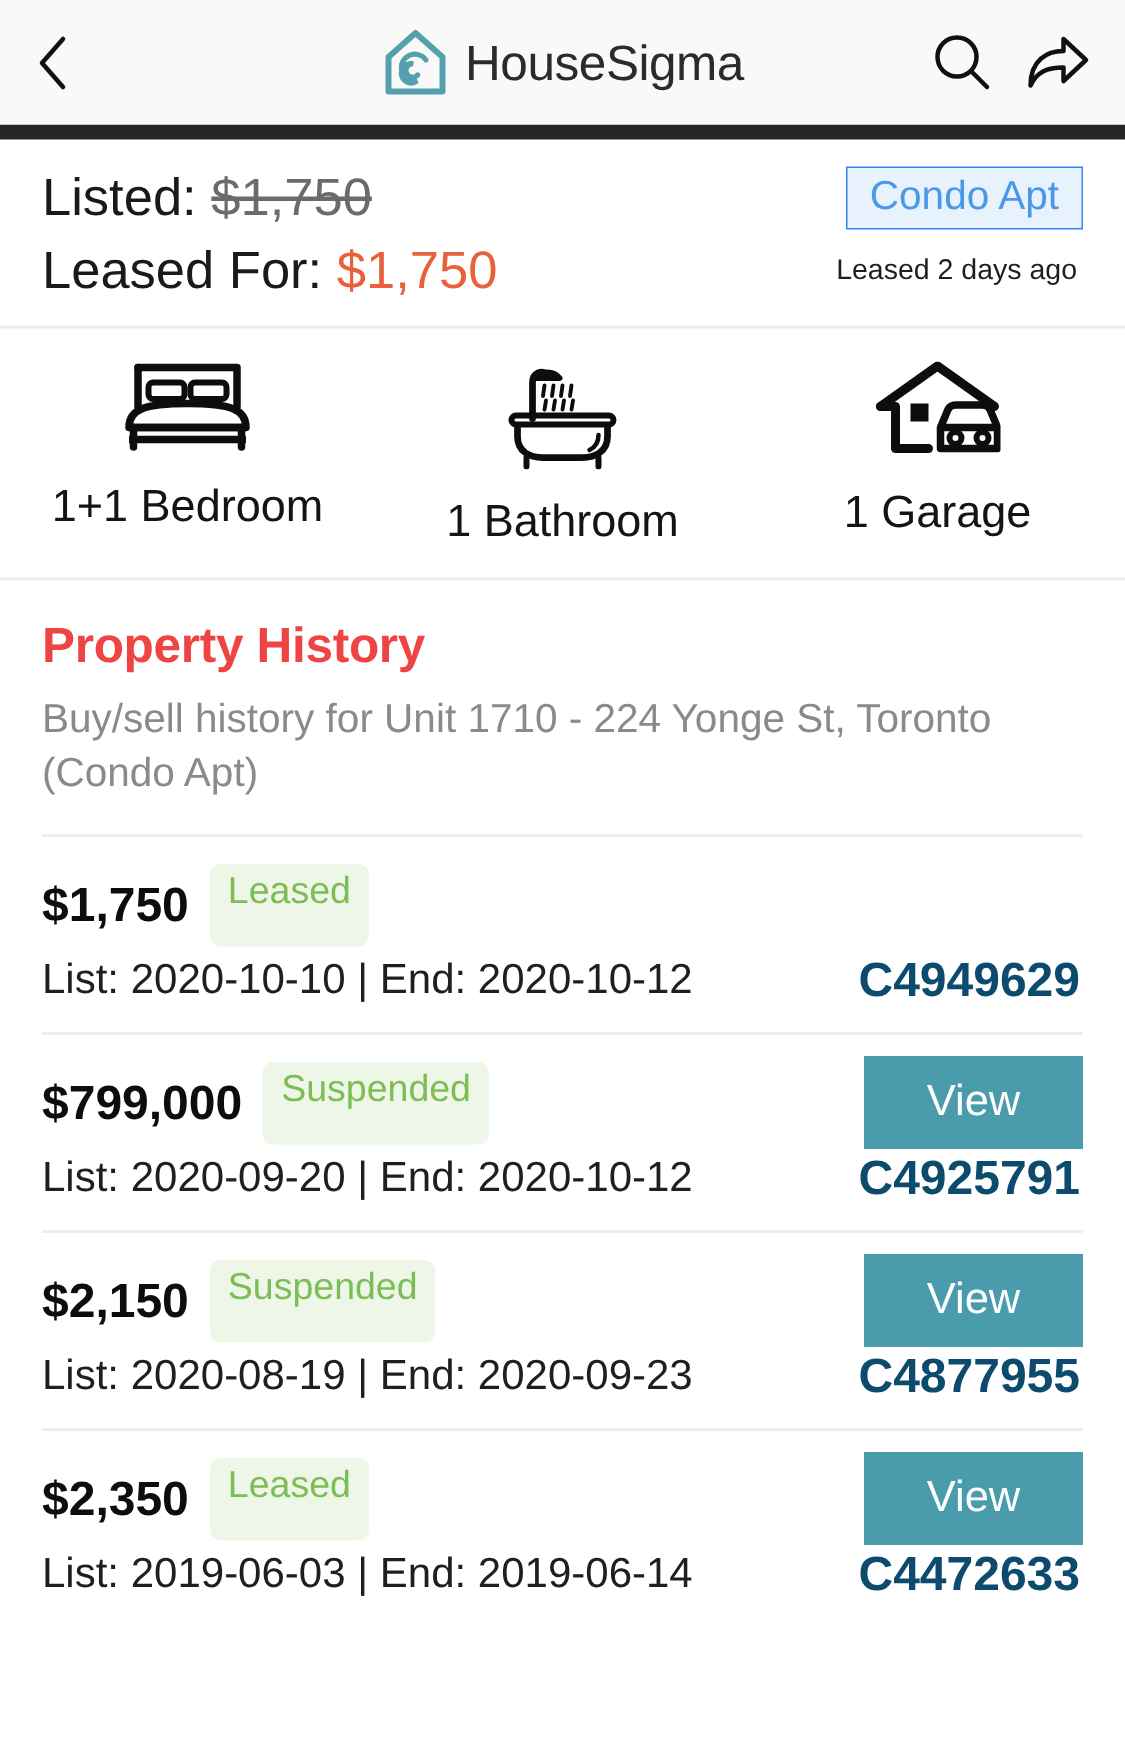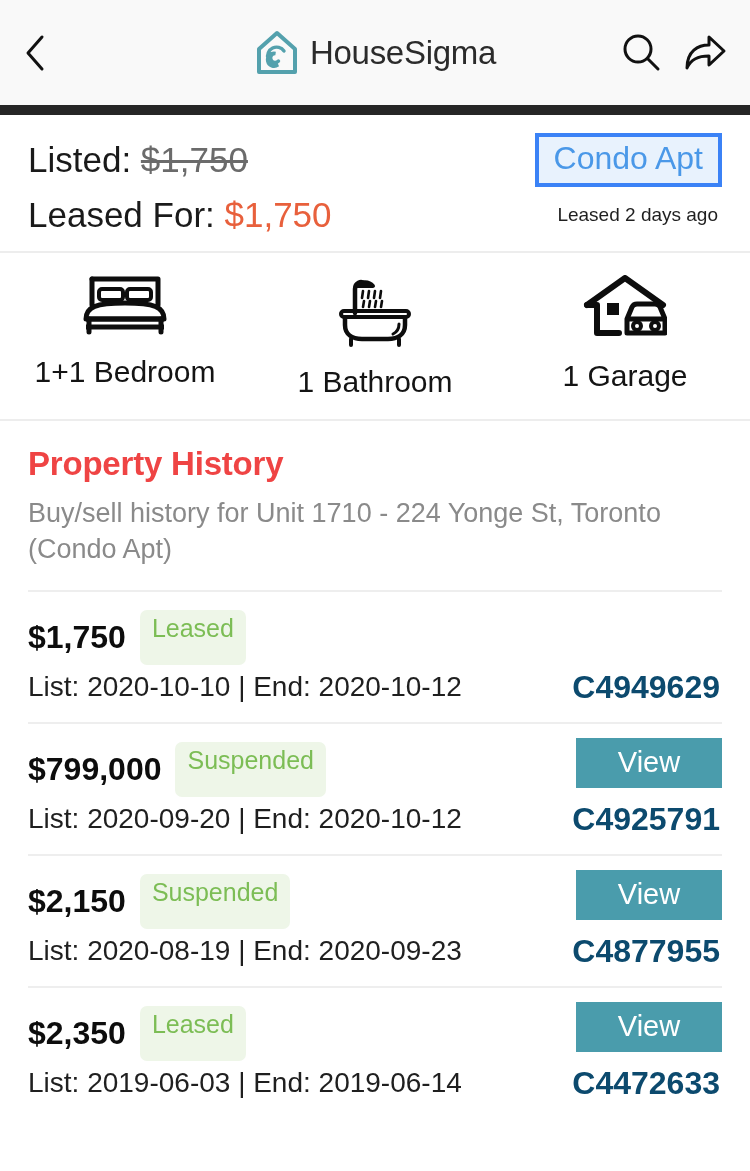--- a/index.html
+++ b/index.html
@@ -7,21 +7,21 @@
     width: 750px;
     height: 1171px;
     background: #ffffff;
     font-family: "Liberation Sans", sans-serif;
     color: #111111;
     overflow: hidden;
   }
 
   
   .navbar {
-    height: 105px;
+    height: 83px;
     background: #f9f9f9;
     display: flex;
     align-items: center;
     padding: 0 22px;
     position: relative;
   }
   .nav-back {
     width: 46px;
     display: flex;
     align-items: center;
@@ -77,24 +77,24 @@
     color: #6b6b6b;
     text-decoration: line-through;
   }
   .leased-line {
     font-size: 35px;
     color: #1a1a1a;
     white-space: nowrap;
   }
   .leased-amount { color: #e8603c; }
   .type-badge {
-    border: 4px solid #3b82f6;
+    border: 1px solid #3b82f6;
     background: #e8f2fd;
     color: #4a98e8;
-    font-size: 32px;
+    font-size: 27px;
     padding: 3px 15px 6px 15px;
     white-space: nowrap;
   }
   .leased-ago {
     font-size: 19px;
     color: #1f1f1f;
     white-space: nowrap;
     padding-right: 4px;
   }
 
@@ -178,21 +178,21 @@
     color: #0c4a6e;
     white-space: nowrap;
     padding-right: 2px;
     font-weight: bold;
   }
   .view-button {
     position: absolute;
     right: 0;
     top: 14px;
     width: 146px;
-    height: 50px;
+    height: 62px;
     background: #4a9cac;
     color: #ffffff;
     font-size: 29px;
     display: flex;
     align-items: center;
     justify-content: center;
     cursor: pointer;
     border: none;
   }
 </style>

